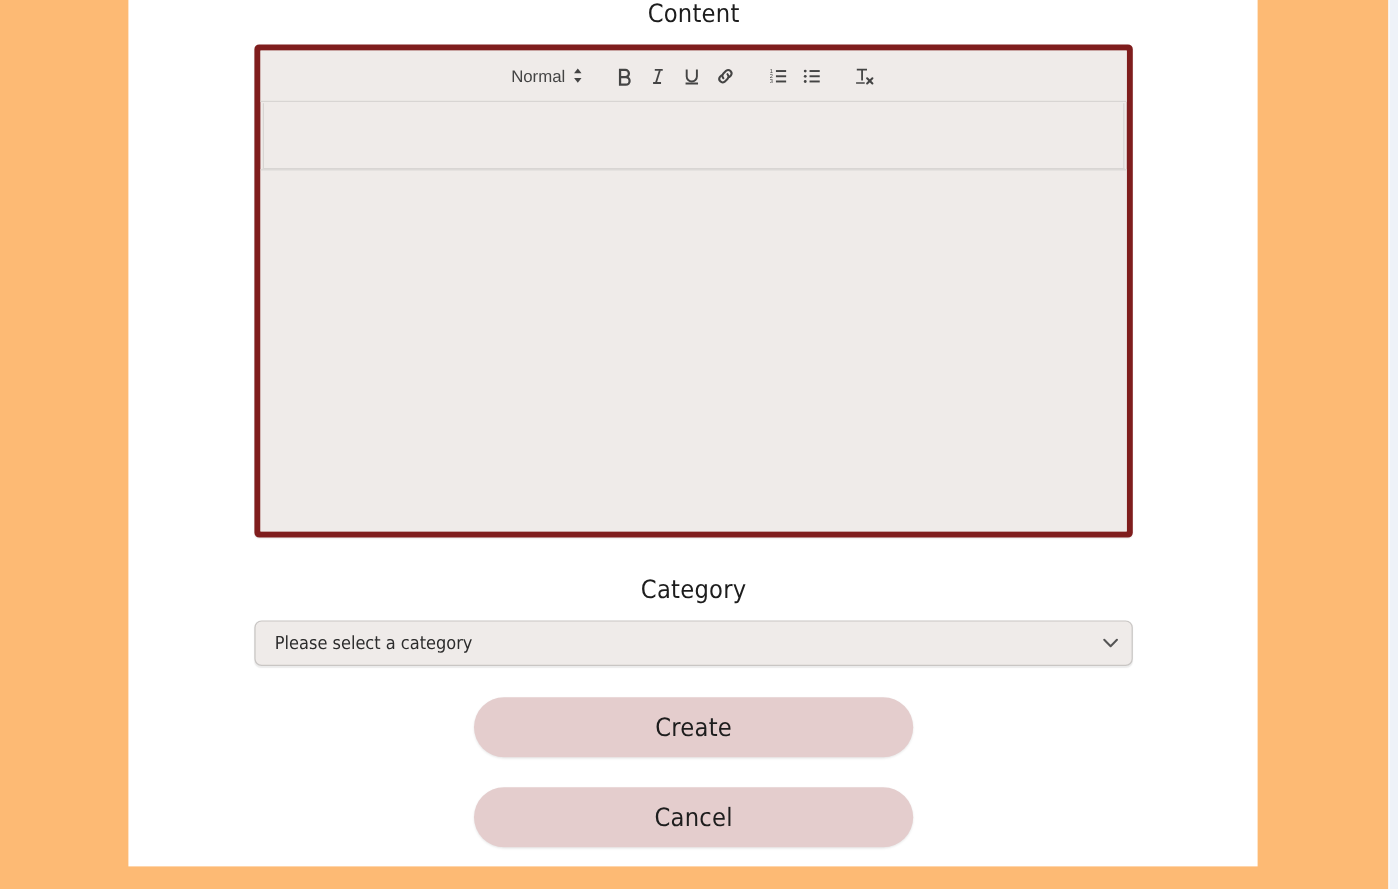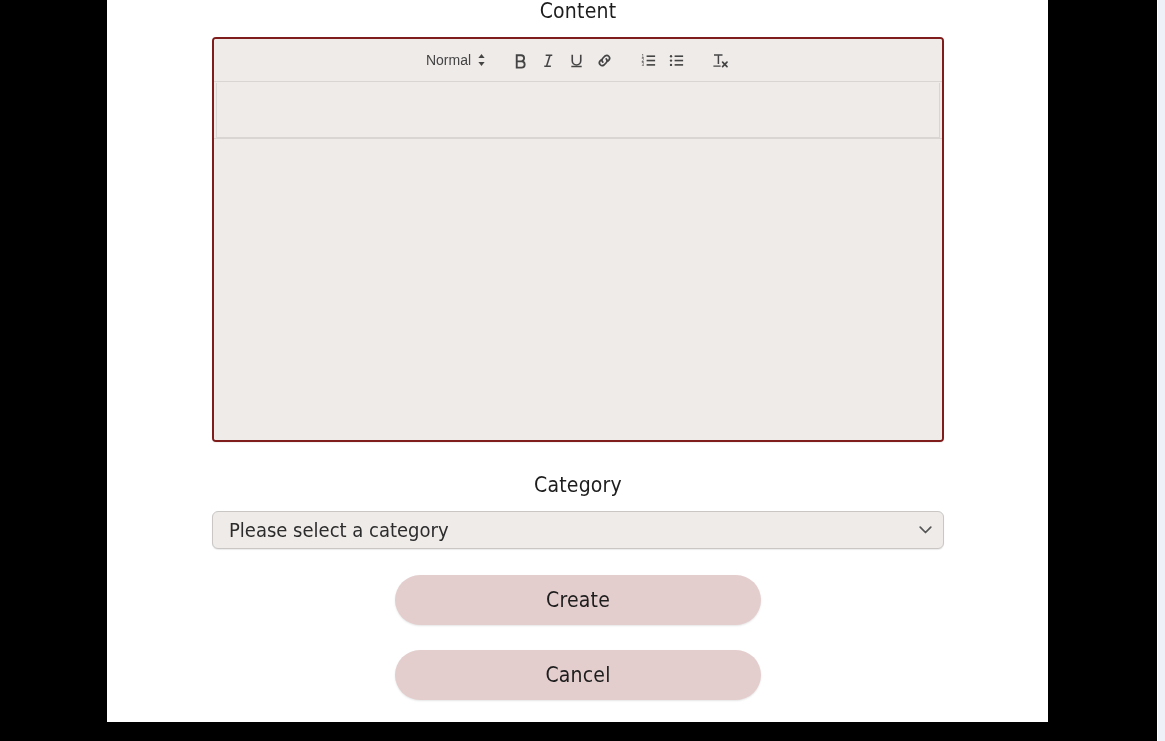--- a/index.html
+++ b/index.html
@@ -11,21 +11,21 @@
     height: 741px;
     overflow: hidden;
     background: #efebea;
     font-family: "Liberation Sans", sans-serif;
   }
 
   .viewport {
     position: relative;
     width: 1165px;
     height: 741px;
-    background: #000000;
+    background: #fdba74;
     box-sizing: border-box;
   }
 
   
   .scrollbar-gutter {
     position: absolute;
     top: 0;
     right: 0;
     width: 8px;
     height: 741px;
@@ -58,21 +58,21 @@
     color: #1d1d1d;
     text-align: center;
     letter-spacing: 0.2px;
     line-height: 1.1;
     margin: 0 0 14px 0;
     -webkit-font-smoothing: antialiased;
   }
 
   
   .editor {
-    border: 2px solid #7f1d1d;
+    border: 5px solid #7f1d1d;
     border-radius: 4px;
     background: #efebe9;
     box-shadow: 0 1px 1px rgba(0,0,0,0.06);
     overflow: hidden;
   }
 
   .editor-toolbar {
     display: flex;
     align-items: center;
     justify-content: center;
@@ -157,21 +157,21 @@
     appearance: none;
     width: 100%;
     height: 38px;
     padding: 0 30px 0 16px;
     border: 1px solid #c9c6c4;
     border-radius: 6px;
     background: #efebe9;
     box-shadow: 0 1px 1px rgba(0,0,0,0.08);
     color: #2c2c2c;
     font-family: "DejaVu Sans Condensed", "Liberation Sans Narrow", "Liberation Sans", sans-serif;
-    font-size: 20px;
+    font-size: 15px;
     box-sizing: border-box;
     outline: none;
     cursor: pointer;
   }
   .select-chevron {
     position: absolute;
     right: 12px;
     top: 50%;
     transform: translateY(-50%);
     pointer-events: none;

